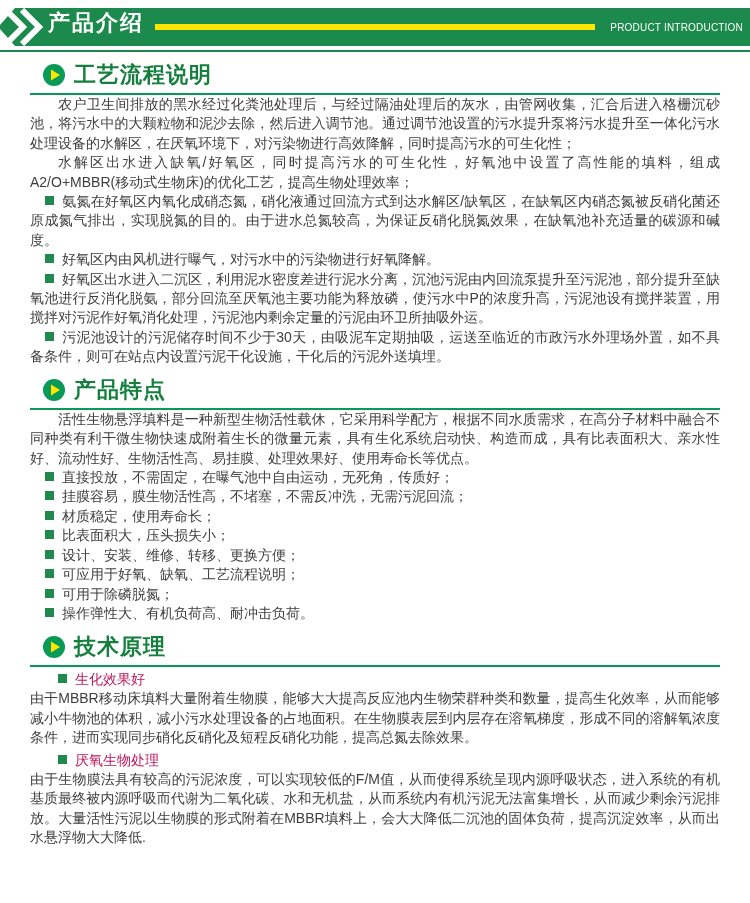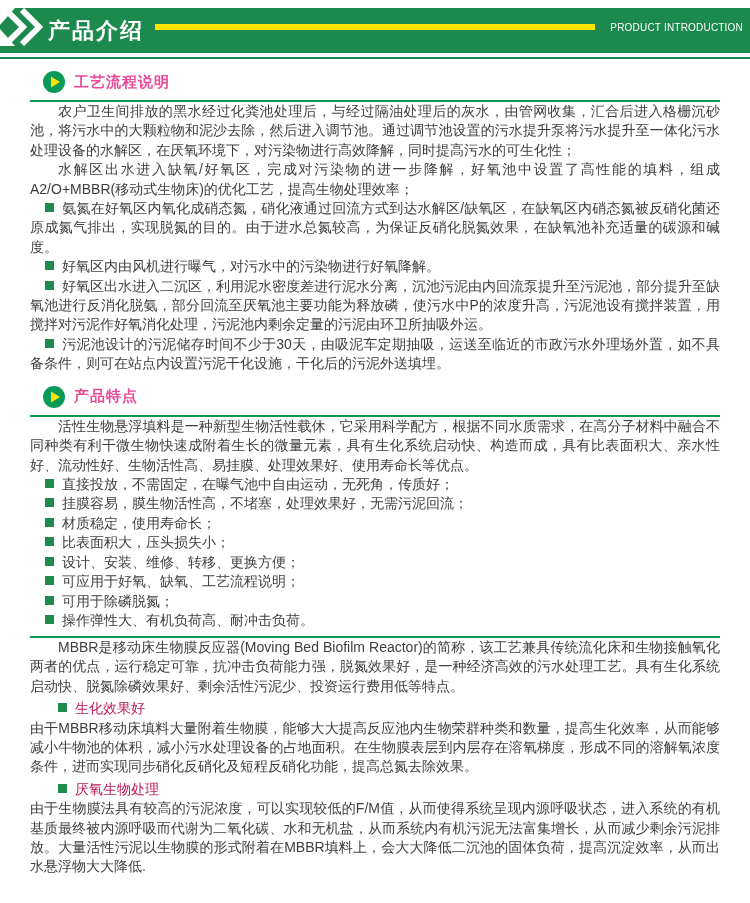--- a/index.html
+++ b/index.html
@@ -7,25 +7,24 @@
   body {
     height: 903px;
     overflow: hidden;
     background: #ffffff;
     font-family: "Liberation Sans", "DejaVu Sans", sans-serif;
     color: #3e3e3e;
   }
   
   .banner {
     position: relative;
-    height: 45px;
+    height: 38px;
     margin-top: 8px;
     background: #1b8a4c;
     display: flex;
-    align-items: center;
   }
   .chevrons { position: absolute; left: 0; top: 0; height: 38px; width: 46px; }
   .banner-title {
     color: #ffffff;
     font-size: 22px;
     font-weight: 700;
     margin-left: 48px;
     letter-spacing: 2px;
     white-space: nowrap;
   }
@@ -52,22 +51,22 @@
   .sec-head {
     display: flex;
     align-items: center;
     gap: 9px;
     margin-top: 10px;
     padding-left: 13px;
     height: 26px;
   }
   .play-icon { width: 22px; height: 22px; flex: 0 0 auto; }
   .sec-title {
-    color: #ec4899;
-    font-size: 15px;
+    color: #15803d;
+    font-size: 22px;
     font-weight: 700;
     letter-spacing: 1px;
     white-space: nowrap;
   }
   .sec-underline { height: 0; border-bottom: 2px solid #0a9a57; margin-top: 5px; }
   .sec-body {
     margin-top: 0;
     font-size: 14px;
     line-height: 19.4px;
     text-align: justify;
@@ -106,54 +105,60 @@
   <div class="sec-head">
     <svg class="play-icon" viewBox="0 0 22 22" aria-hidden="true">
       <circle cx="11" cy="11" r="11" fill="#0a9a57"></circle>
       <polygon points="8,5.5 17,11 8,16.5" fill="#ffe500"></polygon>
     </svg>
     <h2 class="sec-title">工艺流程说明</h2>
   </div>
   <div class="sec-underline"></div>
   <div class="sec-body">
     <p class="para">农户卫生间排放的黑水经过化粪池处理后，与经过隔油处理后的灰水，由管网收集，汇合后进入格栅沉砂池，将污水中的大颗粒物和泥沙去除，然后进入调节池。通过调节池设置的污水提升泵将污水提升至一体化污水处理设备的水解区，在厌氧环境下，对污染物进行高效降解，同时提高污水的可生化性；</p>
-    <p class="para">水解区出水进入缺氧/好氧区，完成对污染物的进一步降解，好氧池中设置了高性能的填料，组成A2/O+MBBR(移动式生物床)的优化工艺，提高生物处理效率；</p>
+    <p class="para">水解区出水进入缺氧/好氧区，同时提高污水的可生化性，好氧池中设置了高性能的填料，组成A2/O+MBBR(移动式生物床)的优化工艺，提高生物处理效率；</p>
     <p class="bullet"><span class="sq"></span><span>氨氮在好氧区内氧化成硝态氮，硝化液通过回流方式到达水解区/缺氧区，在缺氧区内硝态氮被反硝化菌还原成氮气排出，实现脱氮的目的。由于进水总氮较高，为保证反硝化脱氮效果，在缺氧池补充适量的碳源和碱度。</span></p>
     <p class="bullet"><span class="sq"></span><span>好氧区内由风机进行曝气，对污水中的污染物进行好氧降解。</span></p>
     <p class="bullet"><span class="sq"></span><span>好氧区出水进入二沉区，利用泥水密度差进行泥水分离，沉池污泥由内回流泵提升至污泥池，部分提升至缺氧池进行反消化脱氨，部分回流至厌氧池主要功能为释放磷，使污水中P的浓度升高，污泥池设有搅拌装置，用搅拌对污泥作好氧消化处理，污泥池内剩余定量的污泥由环卫所抽吸外运。</span></p>
     <p class="bullet"><span class="sq"></span><span>污泥池设计的污泥储存时间不少于30天，由吸泥车定期抽吸，运送至临近的市政污水外理场外置，如不具备条件，则可在站点内设置污泥干化设施，干化后的污泥外送填埋。</span></p>
   </div>
 </section>
 
 <section class="sec">
   <div class="sec-head">
     <svg class="play-icon" viewBox="0 0 22 22" aria-hidden="true">
       <circle cx="11" cy="11" r="11" fill="#0a9a57"></circle>
       <polygon points="8,5.5 17,11 8,16.5" fill="#ffe500"></polygon>
     </svg>
     <h2 class="sec-title">产品特点</h2>
   </div>
   <div class="sec-underline"></div>
   <div class="sec-body">
     <p class="para">活性生物悬浮填料是一种新型生物活性载休，它采用科学配方，根据不同水质需求，在高分子材料中融合不同种类有利干微生物快速成附着生长的微量元素，具有生化系统启动快、构造而成，具有比表面积大、亲水性好、流动性好、生物活性高、易挂膜、处理效果好、使用寿命长等优点。</p>
     <ul class="feature-list">
       <li><span class="sq"></span><span>直接投放，不需固定，在曝气池中自由运动，无死角，传质好；</span></li>
-      <li><span class="sq"></span><span>挂膜容易，膜生物活性高，不堵塞，处理效果好，无需污泥回流；</span></li>
+      <li><span class="sq"></span><span>挂膜容易，膜生物活性高，不堵塞，不需反冲洗，无需污泥回流；</span></li>
       <li><span class="sq"></span><span>材质稳定，使用寿命长；</span></li>
       <li><span class="sq"></span><span>比表面积大，压头损失小；</span></li>
       <li><span class="sq"></span><span>设计、安装、维修、转移、更换方便；</span></li>
       <li><span class="sq"></span><span>可应用于好氧、缺氧、工艺流程说明；</span></li>
       <li><span class="sq"></span><span>可用于除磷脱氮；</span></li>
       <li><span class="sq"></span><span>操作弹性大、有机负荷高、耐冲击负荷。</span></li>
     </ul>
   </div>
 </section>
 
 <section class="sec">
+  <div class="sec-head">
+    <svg class="play-icon" viewBox="0 0 22 22" aria-hidden="true">
+      <circle cx="11" cy="11" r="11" fill="#0a9a57"></circle>
+      <polygon points="8,5.5 17,11 8,16.5" fill="#ffe500"></polygon>
+    </svg>
+    <h2 class="sec-title">技术原理</h2>
+  </div>
   <div class="sec-underline"></div>
   <div class="sec-body">
-    <p class="para">MBBR是移动床生物膜反应器(Moving Bed Biofilm Reactor)的简称，该工艺兼具传统流化床和生物接触氧化两者的优点，运行稳定可靠，抗冲击负荷能力强，脱氮效果好，是一种经济高效的污水处理工艺。具有生化系统启动快、脱氮除磷效果好、剩余活性污泥少、投资运行费用低等特点。</p>
     <p class="sub-head"><span class="sq"></span><span class="sub-head-label">生化效果好</span></p>
     <p class="sub-text">由干MBBR移动床填料大量附着生物膜，能够大大提高反应池内生物荣群种类和数量，提高生化效率，从而能够减小牛物池的体积，减小污水处理设备的占地面积。在生物膜表层到内层存在溶氧梯度，形成不同的溶解氧浓度条件，进而实现同步硝化反硝化及短程反硝化功能，提高总氮去除效果。</p>
     <p class="sub-head"><span class="sq"></span><span class="sub-head-label">厌氧生物处理</span></p>
     <p class="sub-text">由于生物膜法具有较高的污泥浓度，可以实现较低的F/M值，从而使得系统呈现内源呼吸状态，进入系统的有机基质最终被内源呼吸而代谢为二氧化碳、水和无机盐，从而系统内有机污泥无法富集增长，从而减少剩余污泥排放。大量活性污泥以生物膜的形式附着在MBBR填料上，会大大降低二沉池的固体负荷，提高沉淀效率，从而出水悬浮物大大降低.</p>
   </div>
 </section>
 
 </body></html>

